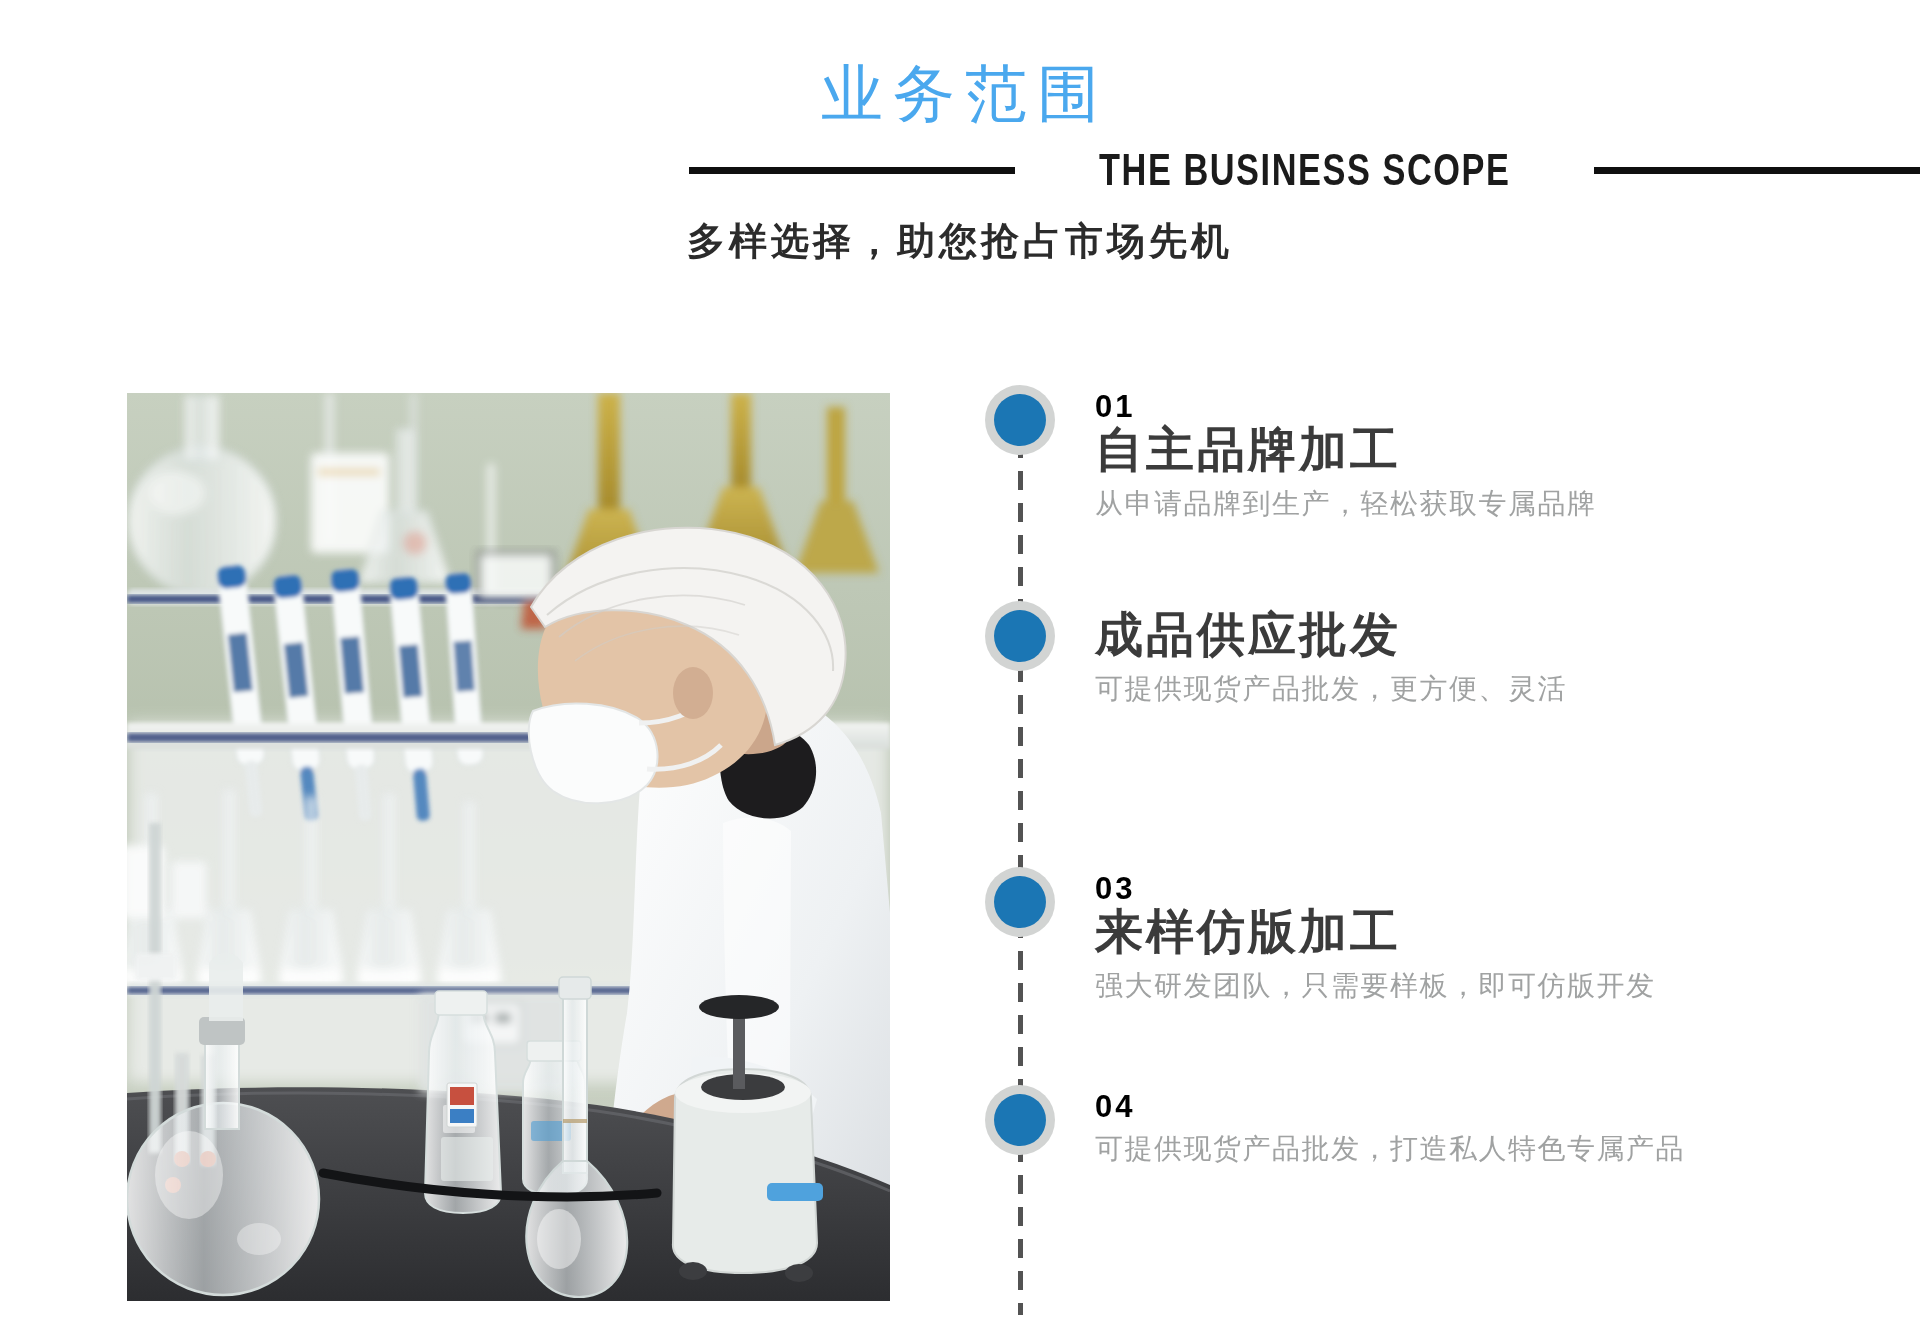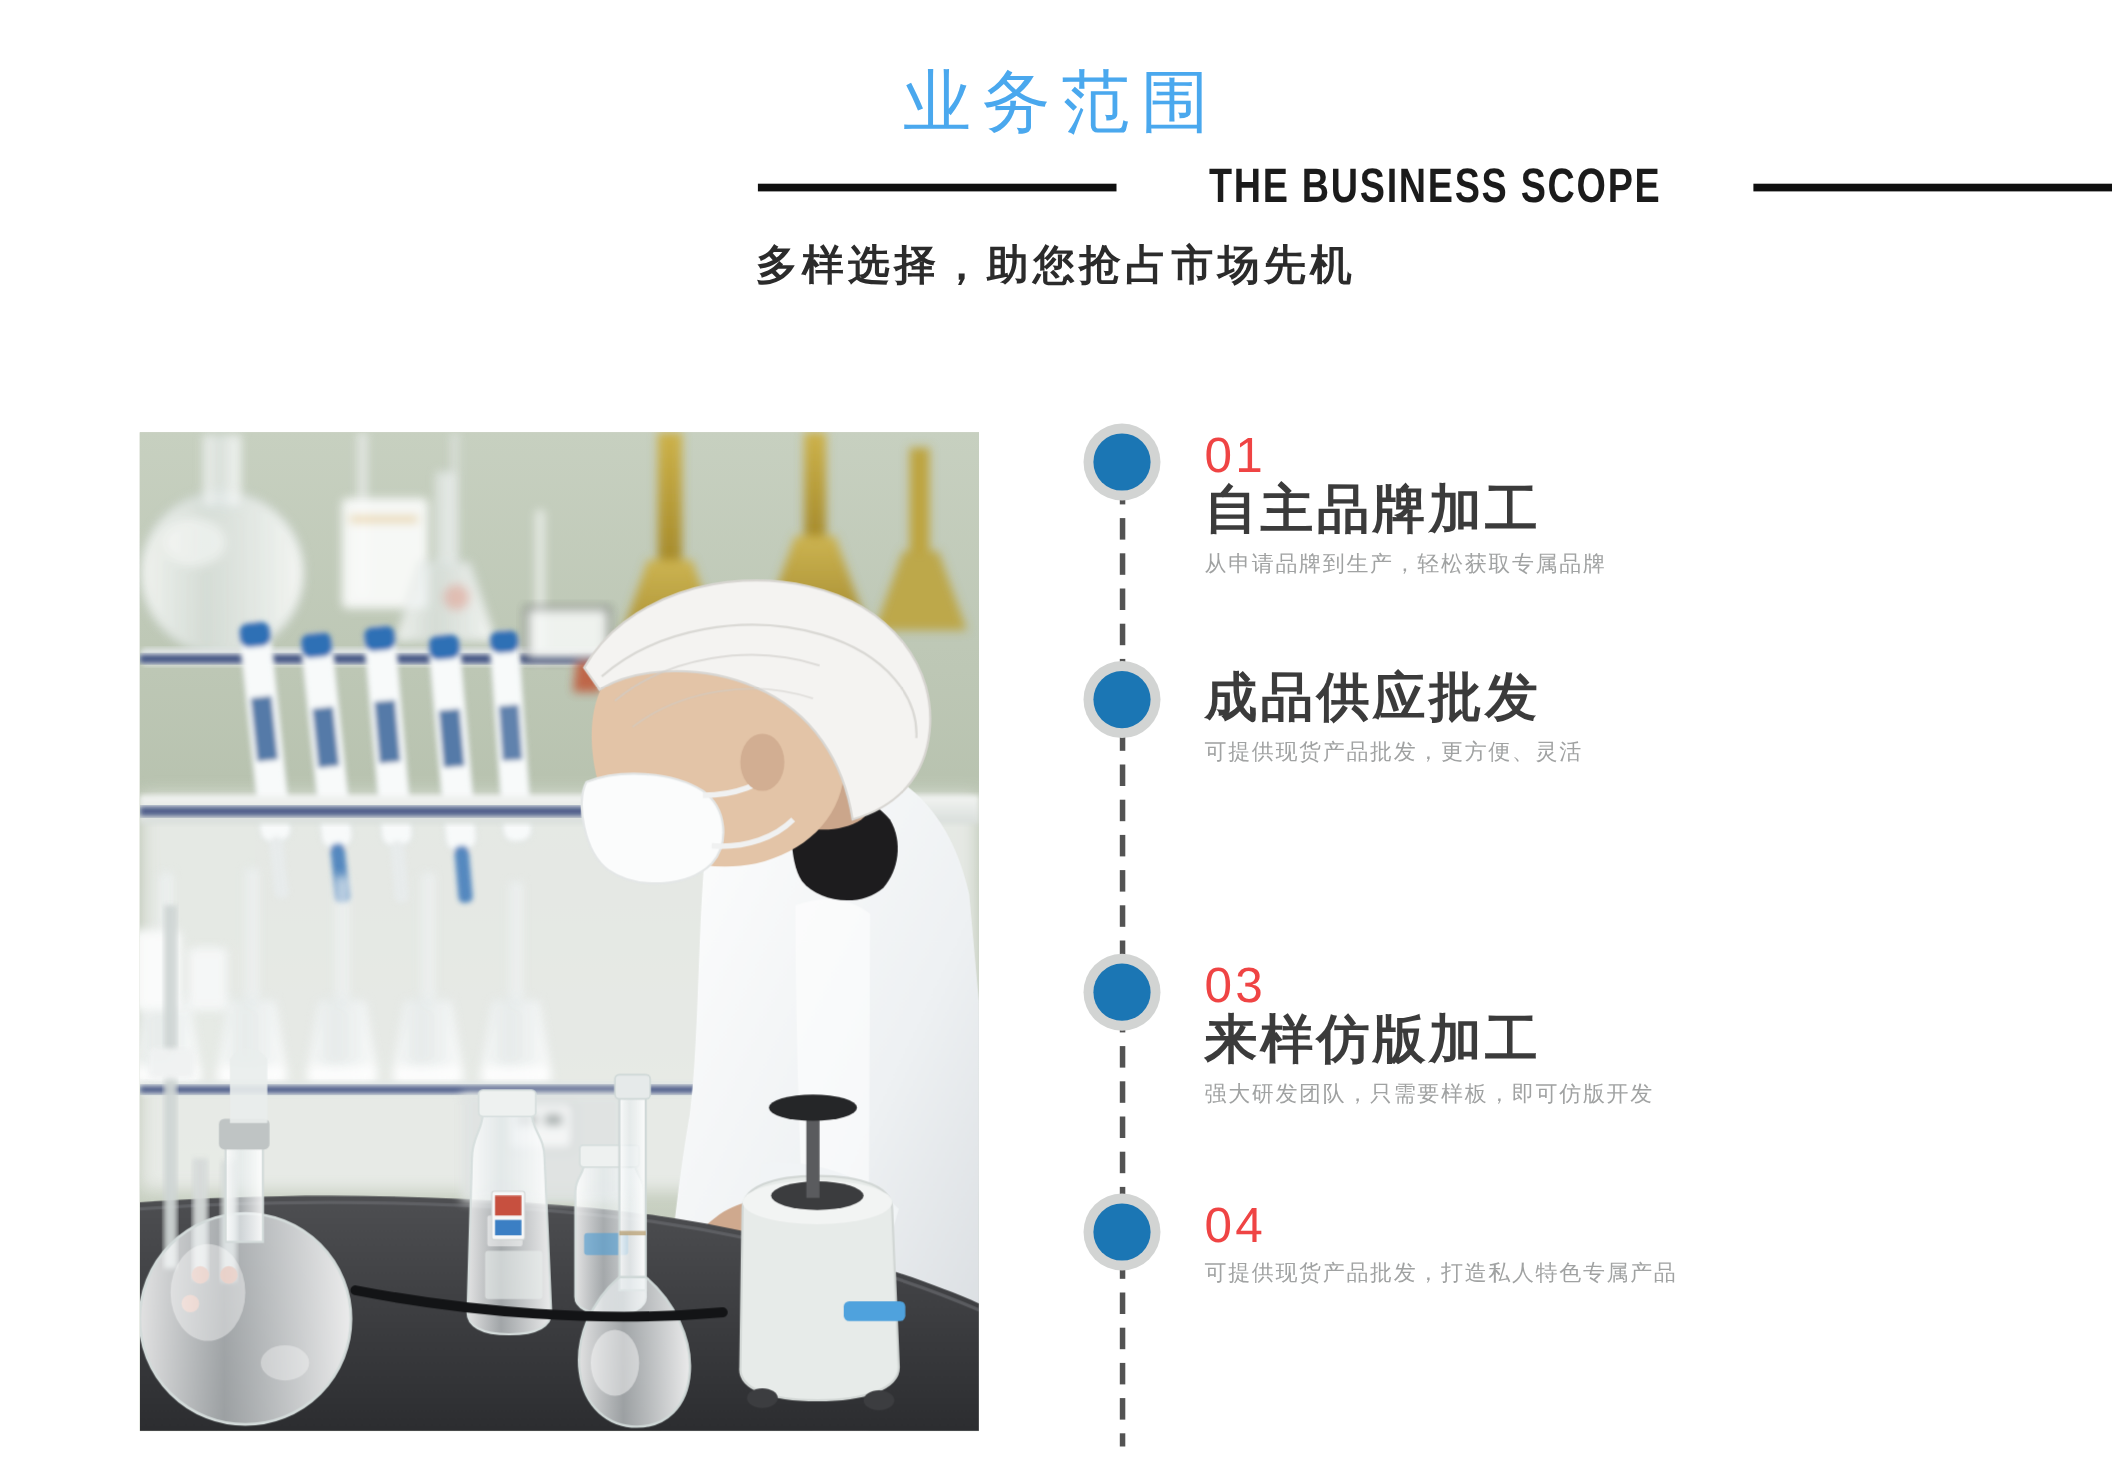--- a/index.html
+++ b/index.html
@@ -123,37 +123,37 @@
     border-radius: 50%;
     background: #1b76b4;
   }
   .tl-text {
     position: absolute;
     left: 110px;
     top: 6px;
     width: 760px;
   }
   .tl-num {
-    font-size: 45px;
-    font-weight: 400;
-    color: #ef4444;
+    font-size: 31px;
+    font-weight: 700;
+    color: #000000;
     letter-spacing: 3px;
     line-height: 1;
   }
   .tl-heading {
     margin-top: 1px;
     font-size: 48px;
     font-weight: 700;
     color: #3b3b3b;
     letter-spacing: 3px;
     line-height: 1.12;
   }
   .tl-desc {
     margin-top: 10px;
-    font-size: 20px;
+    font-size: 28px;
     font-weight: 400;
     color: #a0a2a2;
     letter-spacing: 1.5px;
     line-height: 1.2;
   }
 </style>
 </head>
 <body>
 
 <div class="header">

